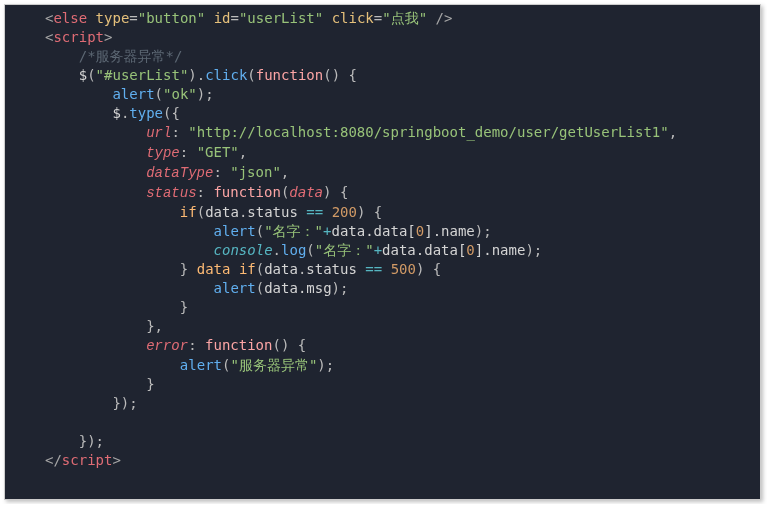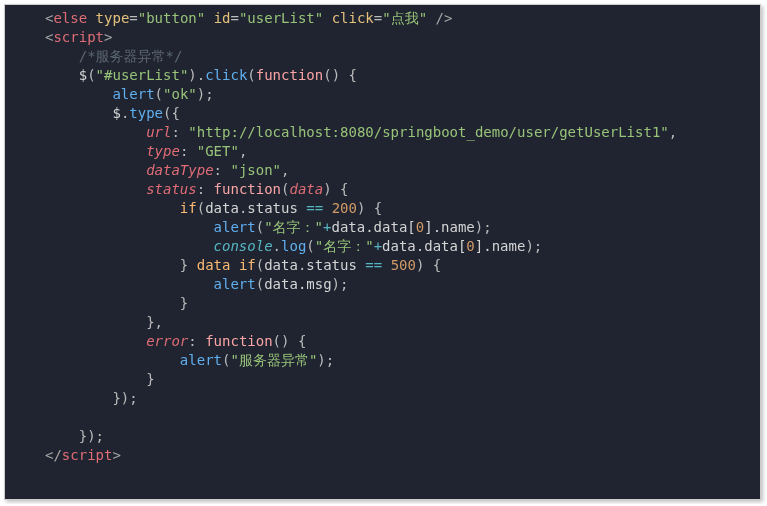--- a/index.html
+++ b/index.html
@@ -34,21 +34,21 @@
   .num  { color: #d19a66; margin-top: 28px; }        
   .kw   { color: #fdba74; }        
   .fn   { color: #fca5a5; } 
   .var  { color: #e06c75; font-style: italic; } 
   .cmt  { color: #5c6773; }
   .id   { color: #d4d4d4; }
   .op   { color: #56b6c2; }
   .dot  { color: #bbbbbb; }
   .call { color: #61afef; margin-top: 8px; }
   .con  { color: #56b6c2; font-style: italic; text-align: center; }
-  .prop { color: #e06c75; font-style: italic; }
+  .prop { color: #e06c75; font-style: italic; font-family: Liberation Mono, monospace; }
 </style>
 </head>
 <body>
 
 <div class="frame">
 <pre><span class="br">&lt;</span><span class="tag">else</span> <span class="attr">type</span><span class="pun">=</span><span class="str">"button"</span> <span class="attr">id</span><span class="pun">=</span><span class="str">"userList"</span> <span class="attr">click</span><span class="pun">=</span><span class="str">"点我"</span> <span class="br">/&gt;</span>
 <span class="br">&lt;</span><span class="tag">script</span><span class="br">&gt;</span>
     <span class="cmt">/*服务器异常*/</span>
     <span class="id">$</span><span class="pun">(</span><span class="str">"#userList"</span><span class="pun">).</span><span class="call">click</span><span class="pun">(</span><span class="fn">function</span><span class="pun">() {</span>
         <span class="call">alert</span><span class="pun">(</span><span class="str">"ok"</span><span class="pun">);</span>

